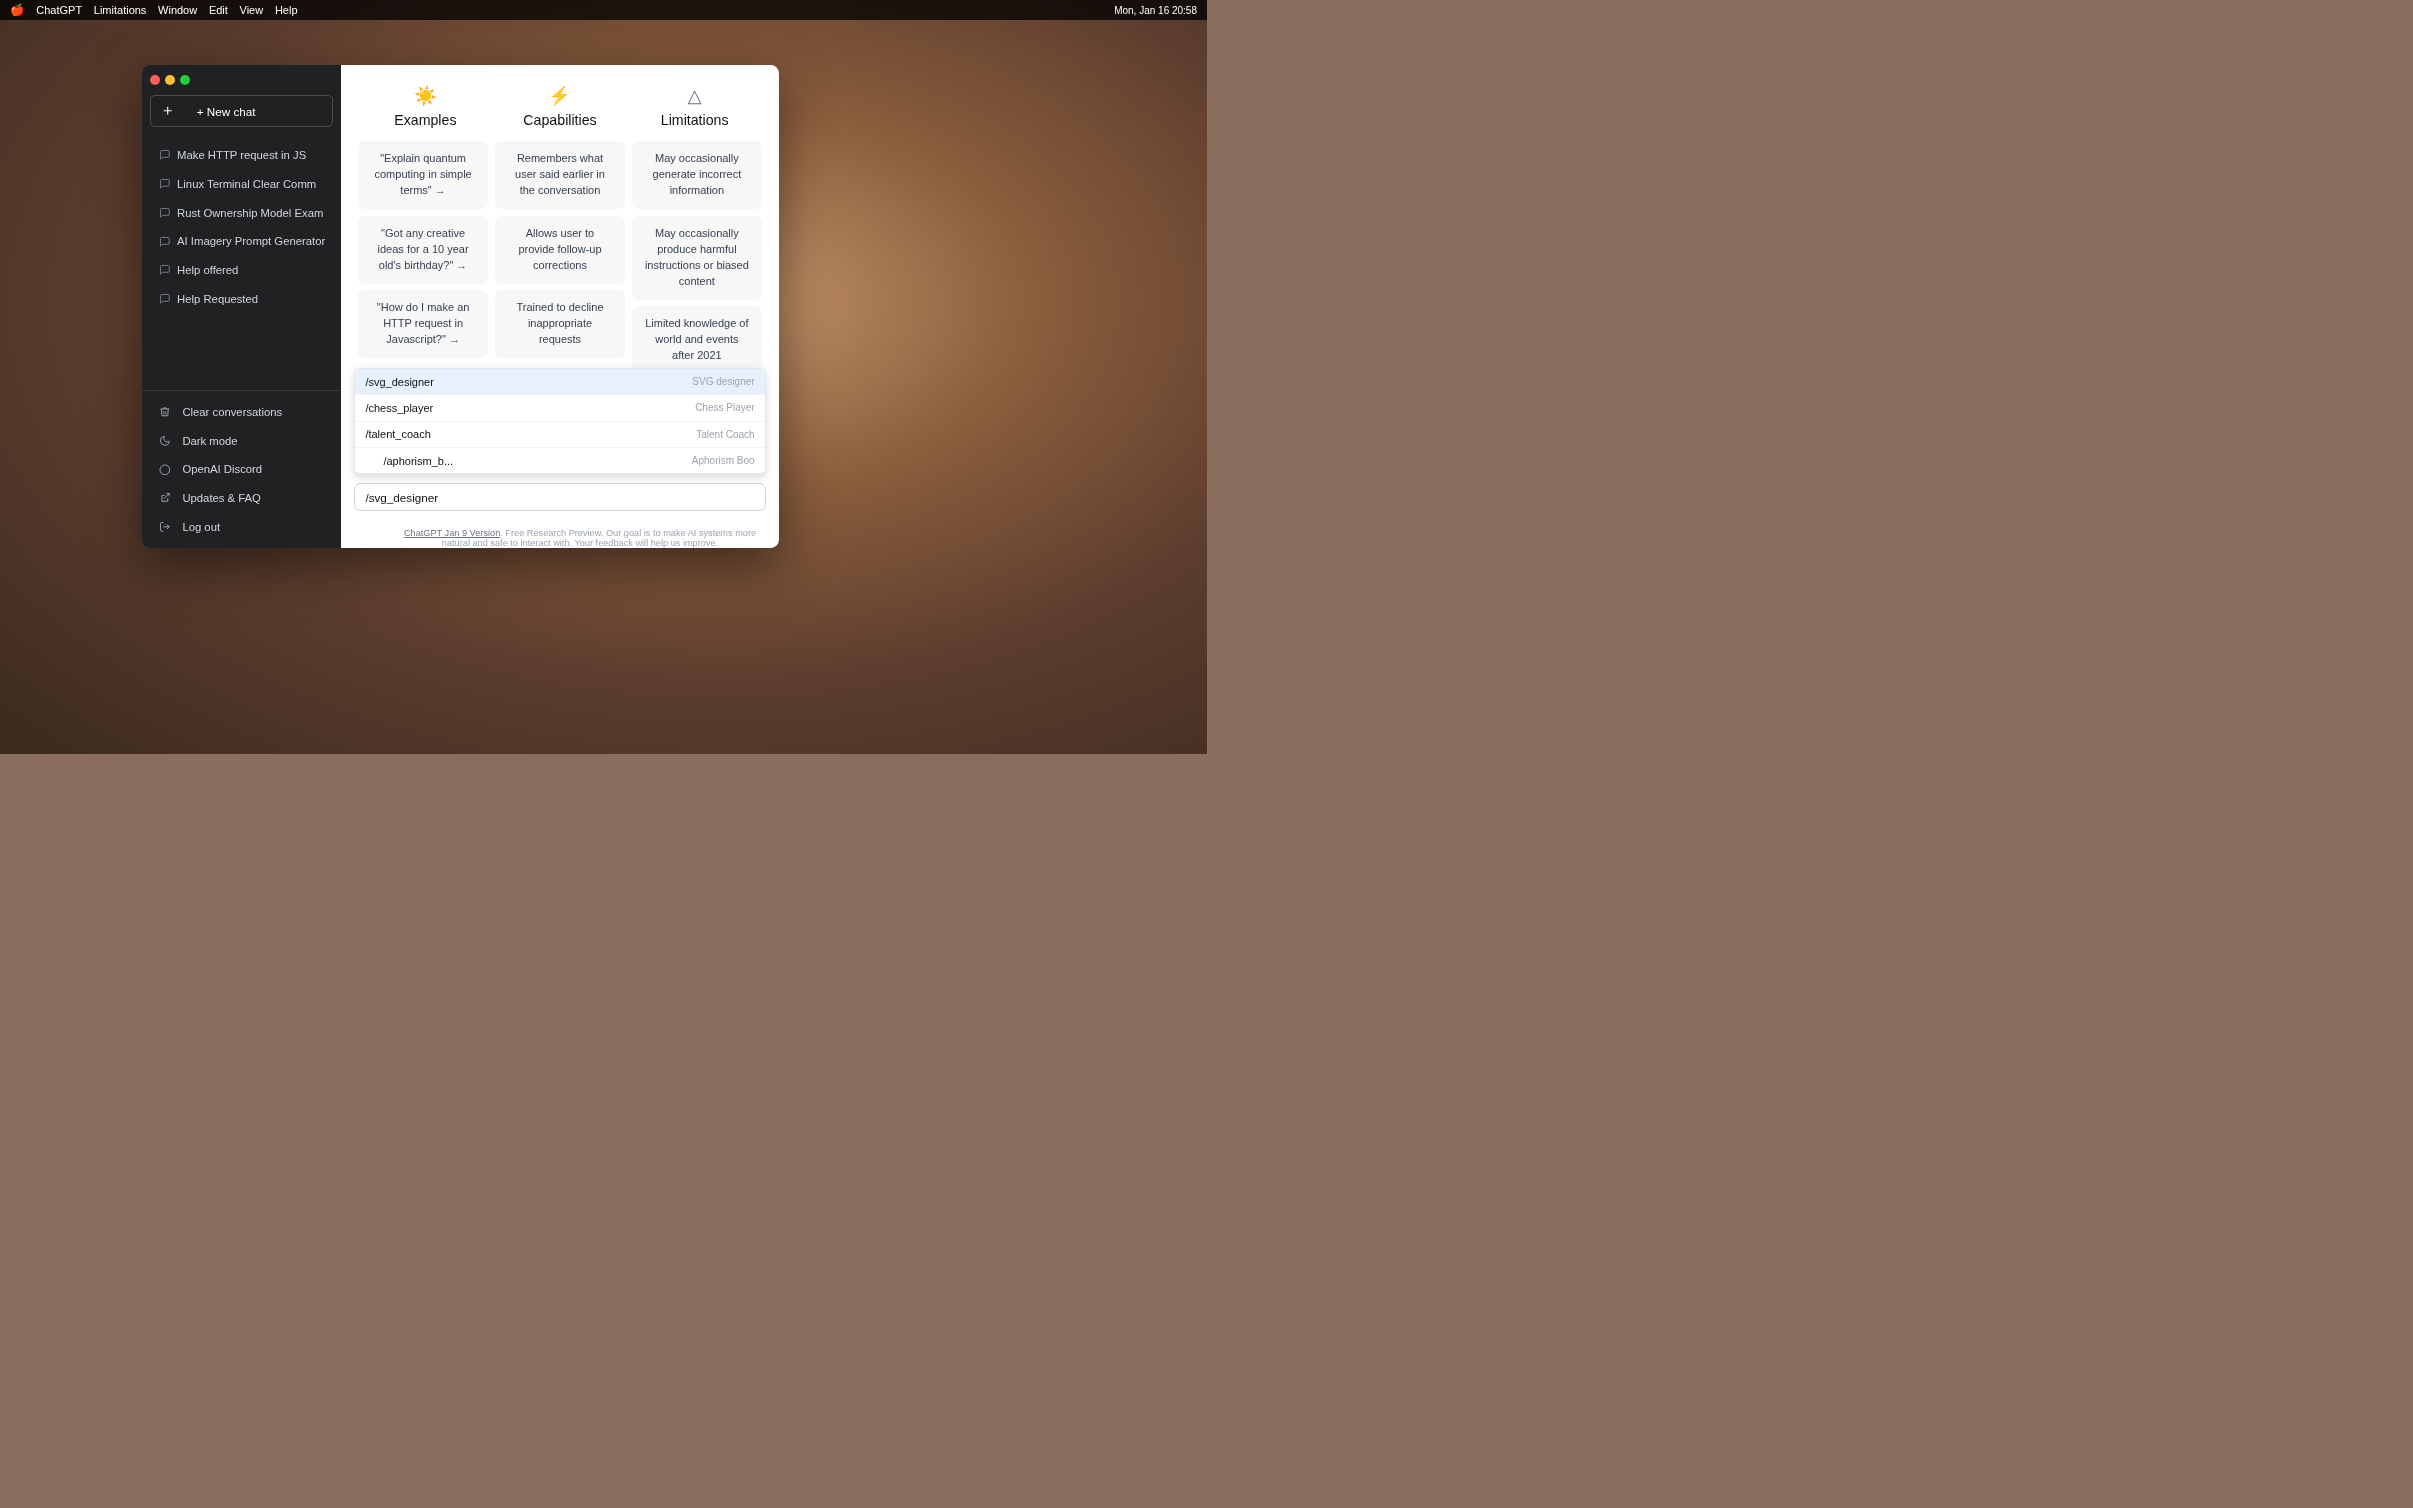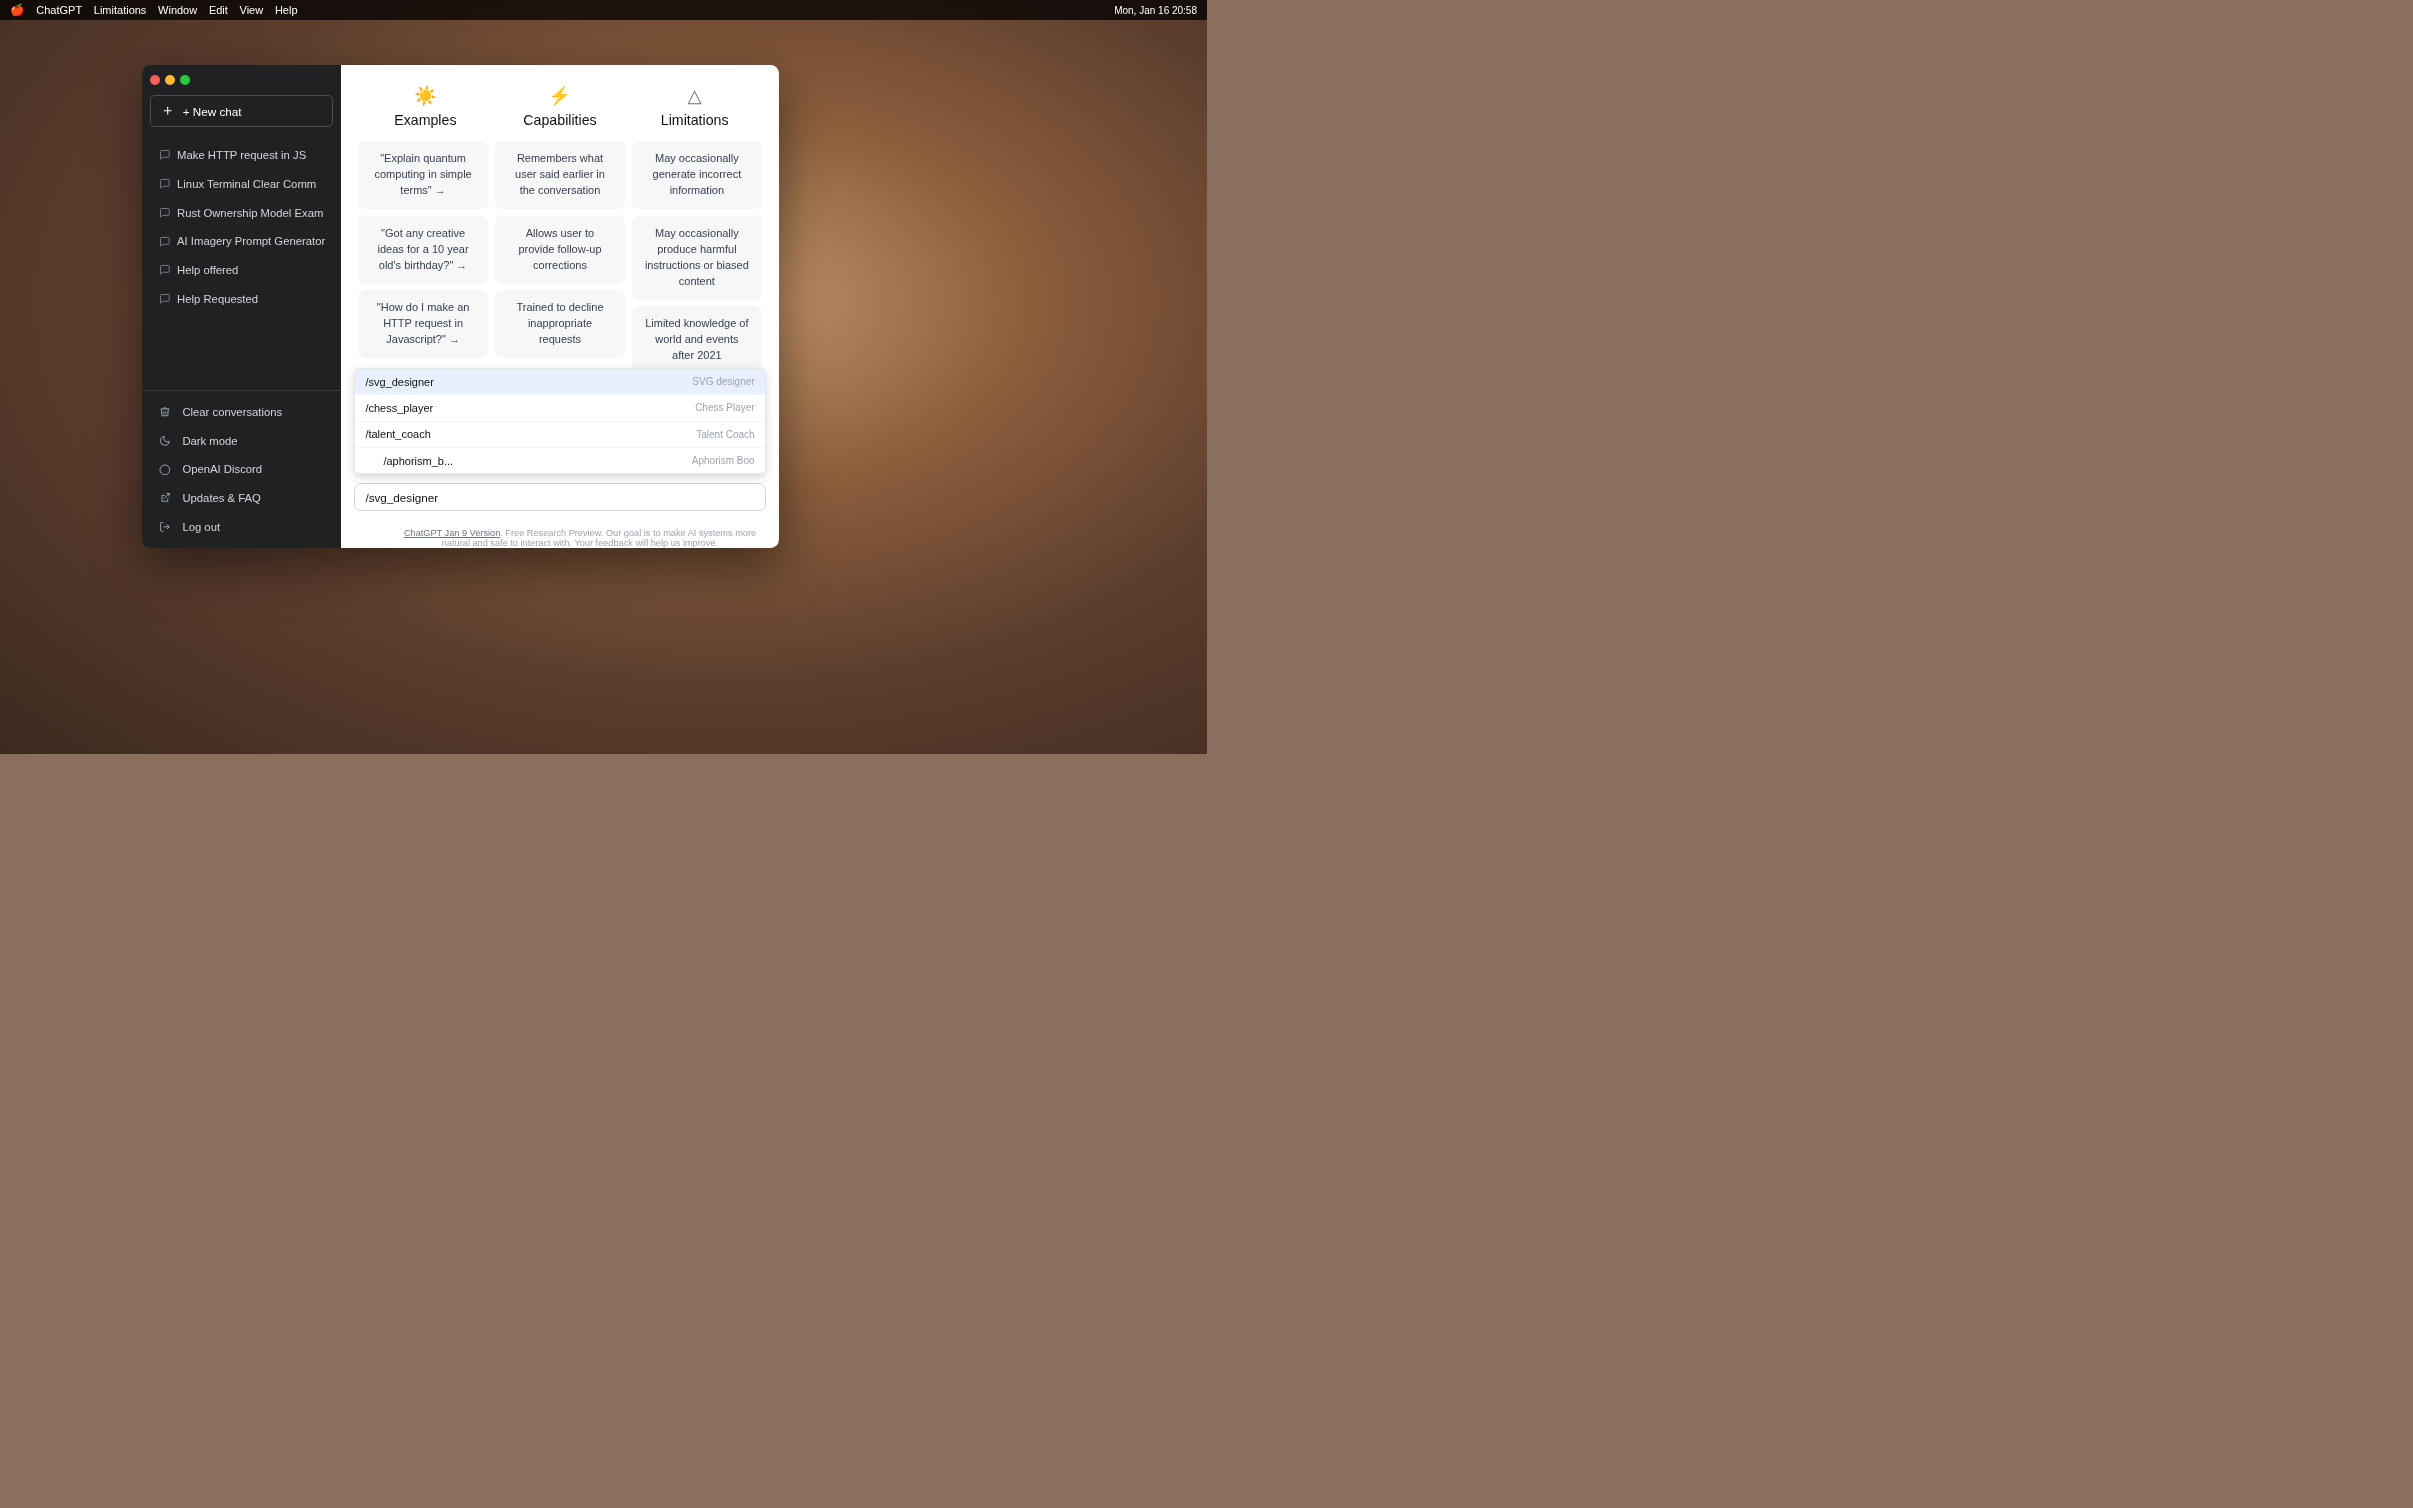--- a/index.html
+++ b/index.html
@@ -94,21 +94,21 @@
       height: 10px;
       border-radius: 50%;
     }
     .control.close { background: #FF5F57; }
     .control.minimize { background: #FFBD2E; }
     .control.maximize { background: #28CA41; }
 
     .new-chat-btn {
       display: flex;
       align-items: center;
-      gap: 8px;
+      gap: 22px;
       width: 100%;
       padding: 8.4px 10px;
       border-radius: 5px;
       border: 0.8px solid rgba(255,255,255,0.2);
       background: transparent;
       color: white;
       font-size: 11.7px;
       cursor: pointer;
       text-align: left;
     }

